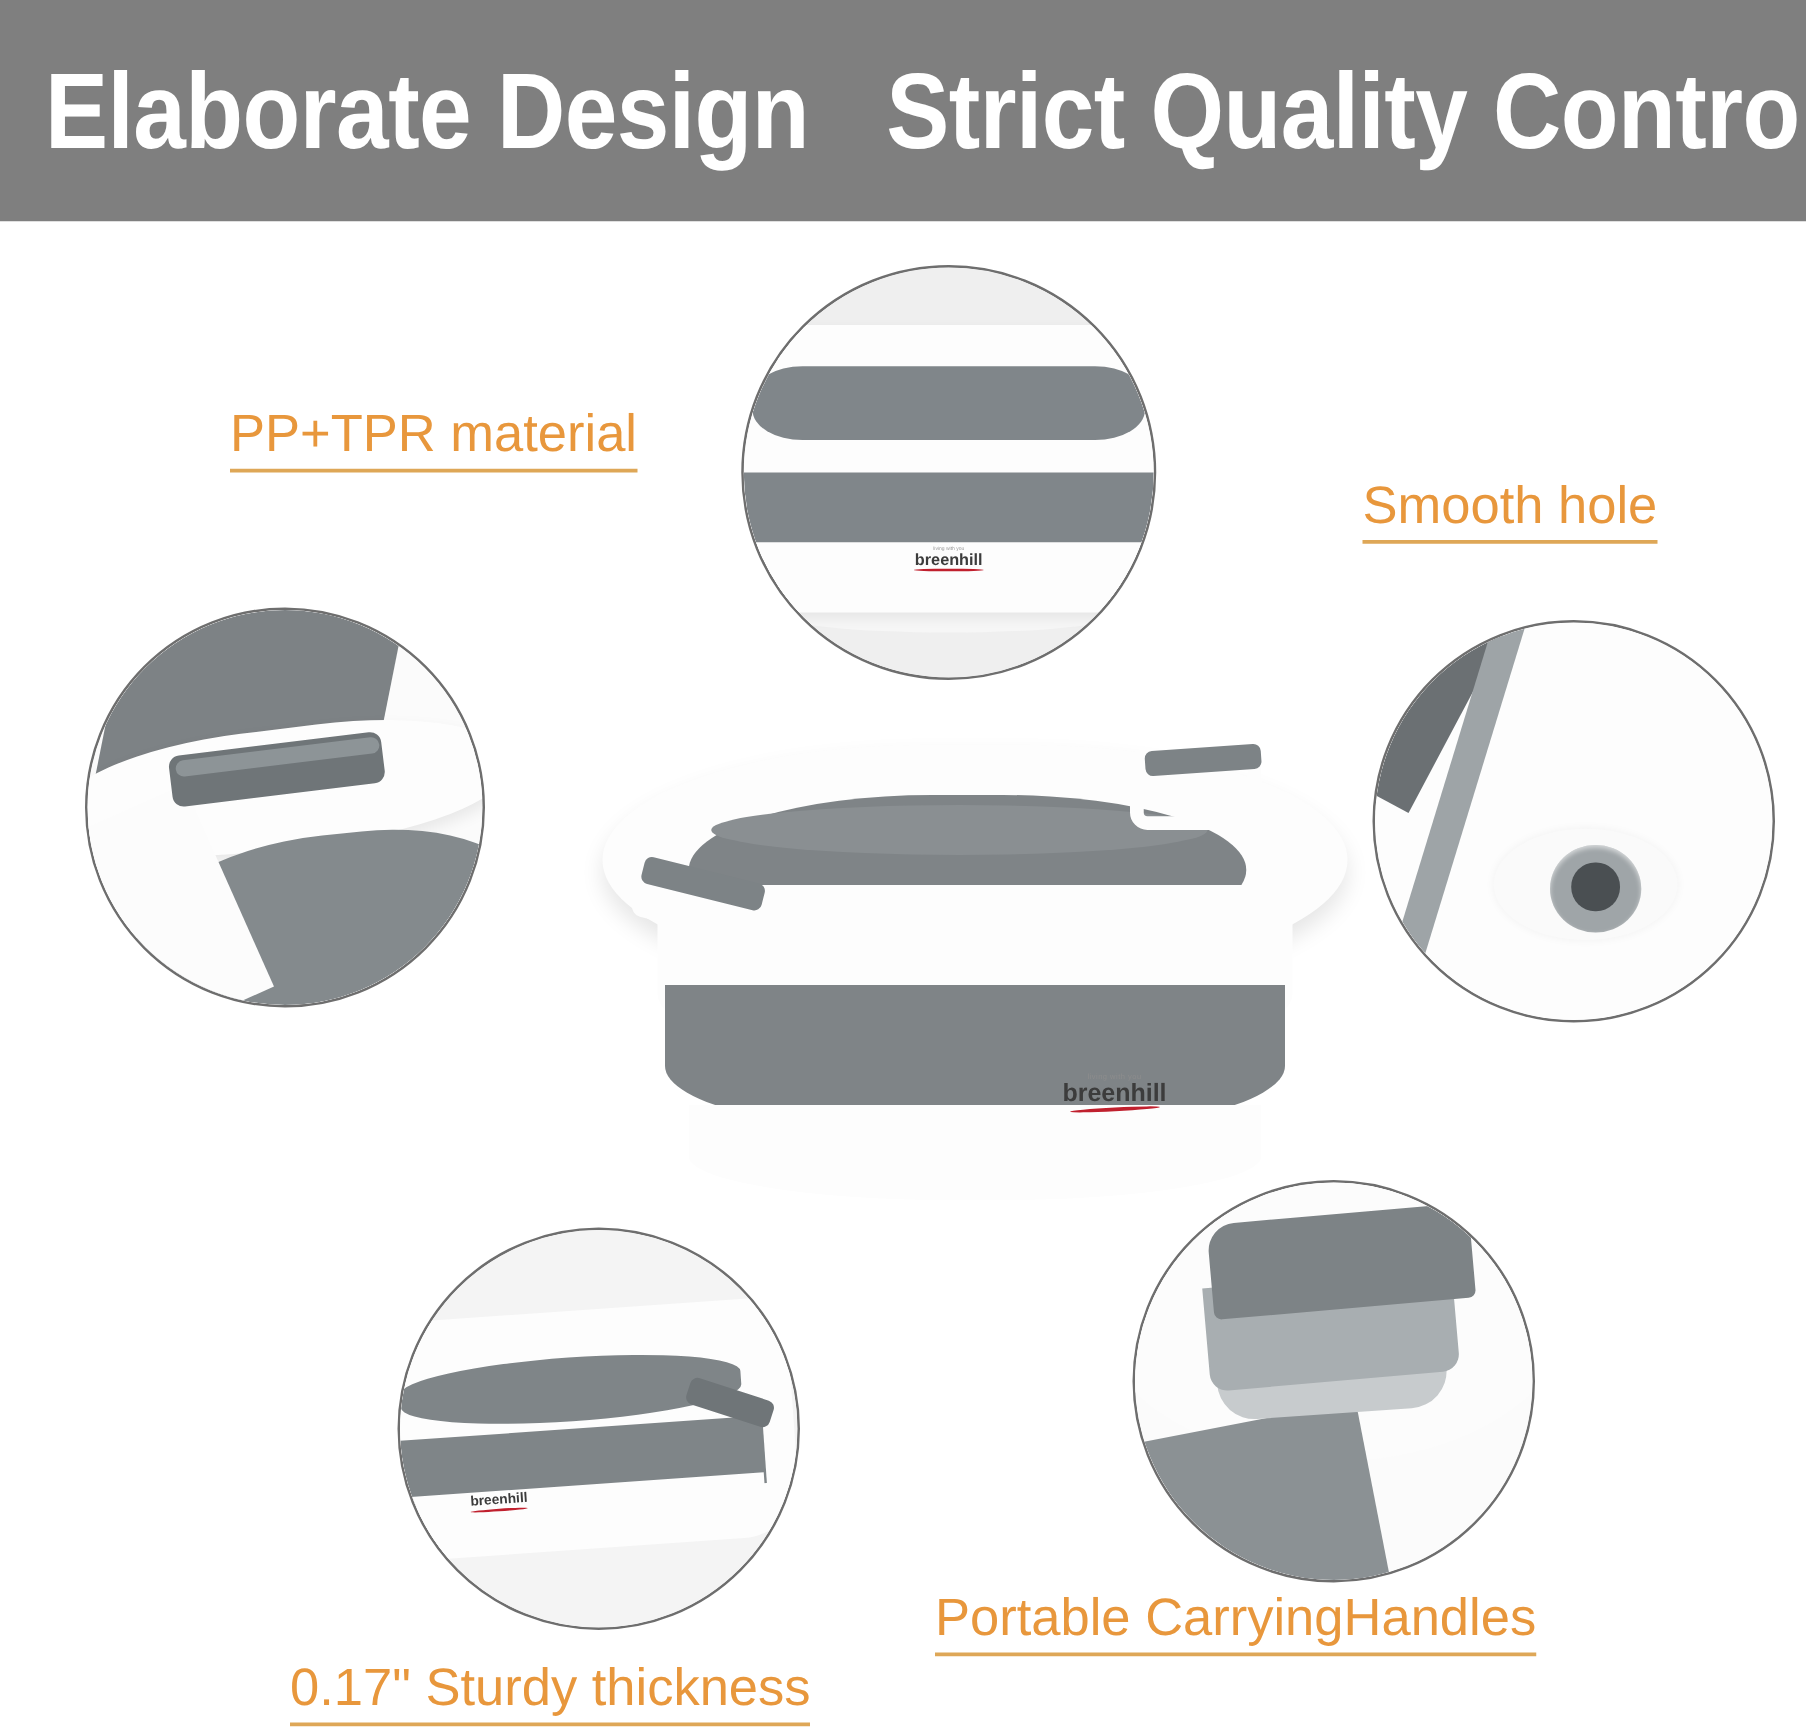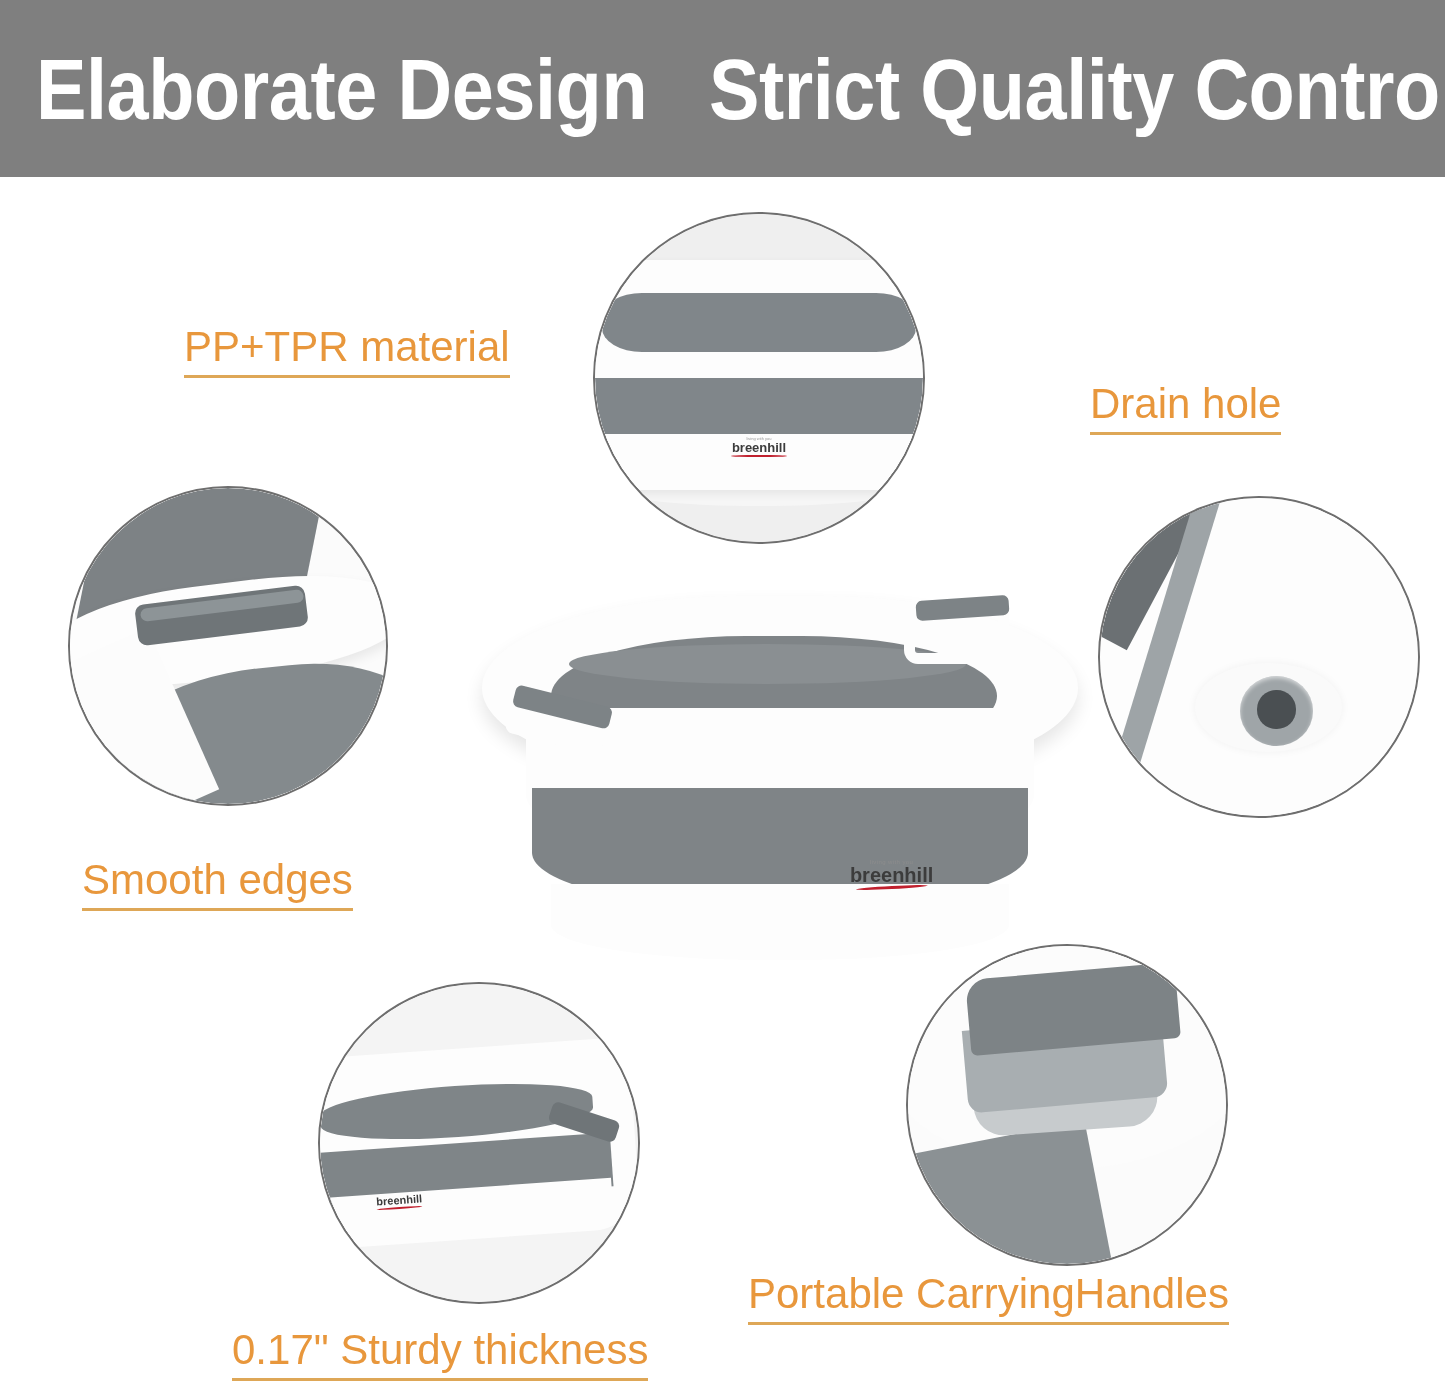--- a/index.html
+++ b/index.html
@@ -301,23 +301,22 @@
 <body>
 
 <div id="page">
 
   <div class="banner">
     <div class="banner-title">Elaborate Design   Strict Quality Control</div>
   </div>
 
   <div class="label lbl-material">PP+TPR material</div>
 
-  <div class="label lbl-drain">Drain hole</div>
-
-  <div class="label lbl-edges">Smooth edges</div>
+  <div class="label lbl-drain">Smooth hole</div>
+
 
   <div class="label lbl-handles">Portable CarryingHandles</div>
 
   <div class="label lbl-thickness">0.17" Sturdy thickness</div>
 
   <div class="inset" id="inset-material">
     <div class="inset-inner">
       <div class="mat-bg"></div>
       <div class="mat-shadow"></div>
       <div class="mat-body"></div>

